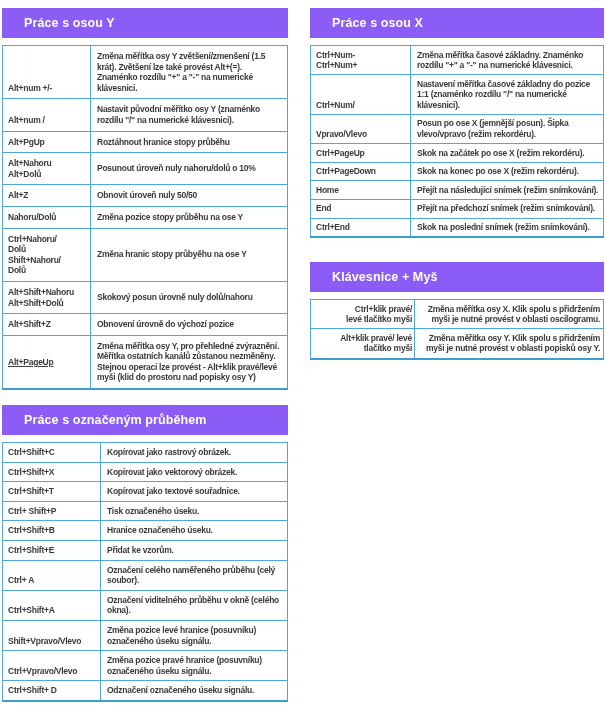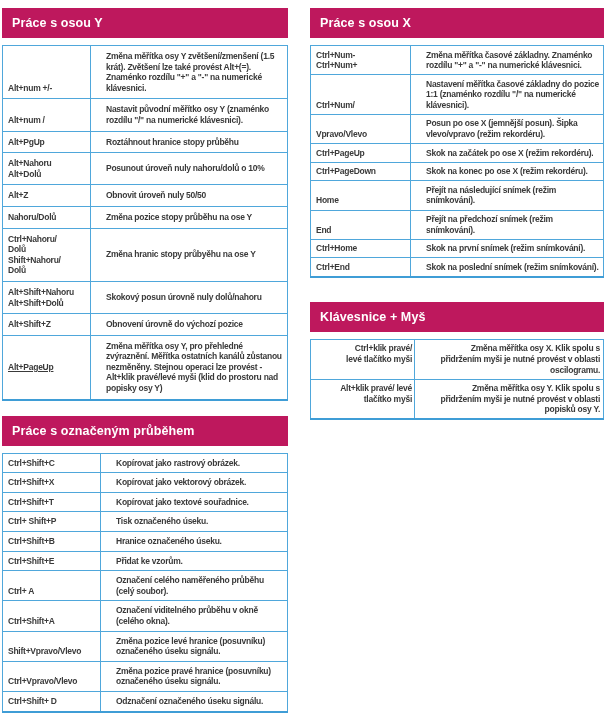--- a/index.html
+++ b/index.html
@@ -21,28 +21,28 @@
   }
   .col { display: block; }
   .col-left  { width: 286px; flex: 0 0 286px; }
   .col-right { width: 294px; flex: 0 0 294px; }
 
   .section { margin: 0; }
   .col-left  .section + .section { margin-top: 15px; }
   .col-right .section + .section { margin-top: 24px; text-align: right; }
 
   .hdr {
-    background: #be185d;
+    background: #8b5cf6;
     color: #ffffff;
     font-weight: bold;
     font-size: 12.5px;
     height: 30px;
     display: flex;
     align-items: center;
-    padding-left: 10px;
+    padding-left: 22px;
     box-sizing: border-box;
     letter-spacing: 0.1px;
   }
 
   table.shortcuts {
     border-collapse: collapse;
     width: 100%;
     margin-top: 7px;
     border: 1px solid #4fa7db;
     border-bottom: 2px solid #3f9dd6;
@@ -58,21 +58,21 @@
   }
   td.key {
     width: 80px;
     padding: 4px 2px 4px 5px;
     white-space: pre-line;
     vertical-align: bottom;
     overflow: hidden;
     margin-left: 36px;
   }
   td.desc {
-    padding: 4px 3px 4px 15px;
+    padding: 4px 3px 4px 6px;
     vertical-align: middle;
   }
 
   
   .t-osa-y td.key, .t-osa-y td.desc { padding-top: 5px; padding-bottom: 5px; }
   .t-osa-y tr:nth-child(10) td.key  { vertical-align: middle; text-decoration: underline; }
 
   .t-oznaceny td.key  { width: 90px; }
   .t-oznaceny td.key, .t-oznaceny td.desc { padding-top: 4px; padding-bottom: 4px; }
 
@@ -231,24 +231,20 @@
             </tr>
             <tr>
               <td class="key">Home</td>
               <td class="desc">Přejít na následující snímek (režim snímkování).</td>
             </tr>
             <tr>
               <td class="key">End</td>
               <td class="desc">Přejít na předchozí snímek (režim snímkování).</td>
             </tr>
             <tr>
-              <td class="key">Ctrl+Home</td>
-              <td class="desc">Skok na první snímek (režim snímkování).</td>
-            </tr>
-            <tr>
               <td class="key">Ctrl+End</td>
               <td class="desc">Skok na poslední snímek (režim snímkování).</td>
             </tr>
           </tbody>
       </table>
     </div>
 
     <div class="section">
       <div class="hdr">
         <span>Klávesnice + Myš</span>

